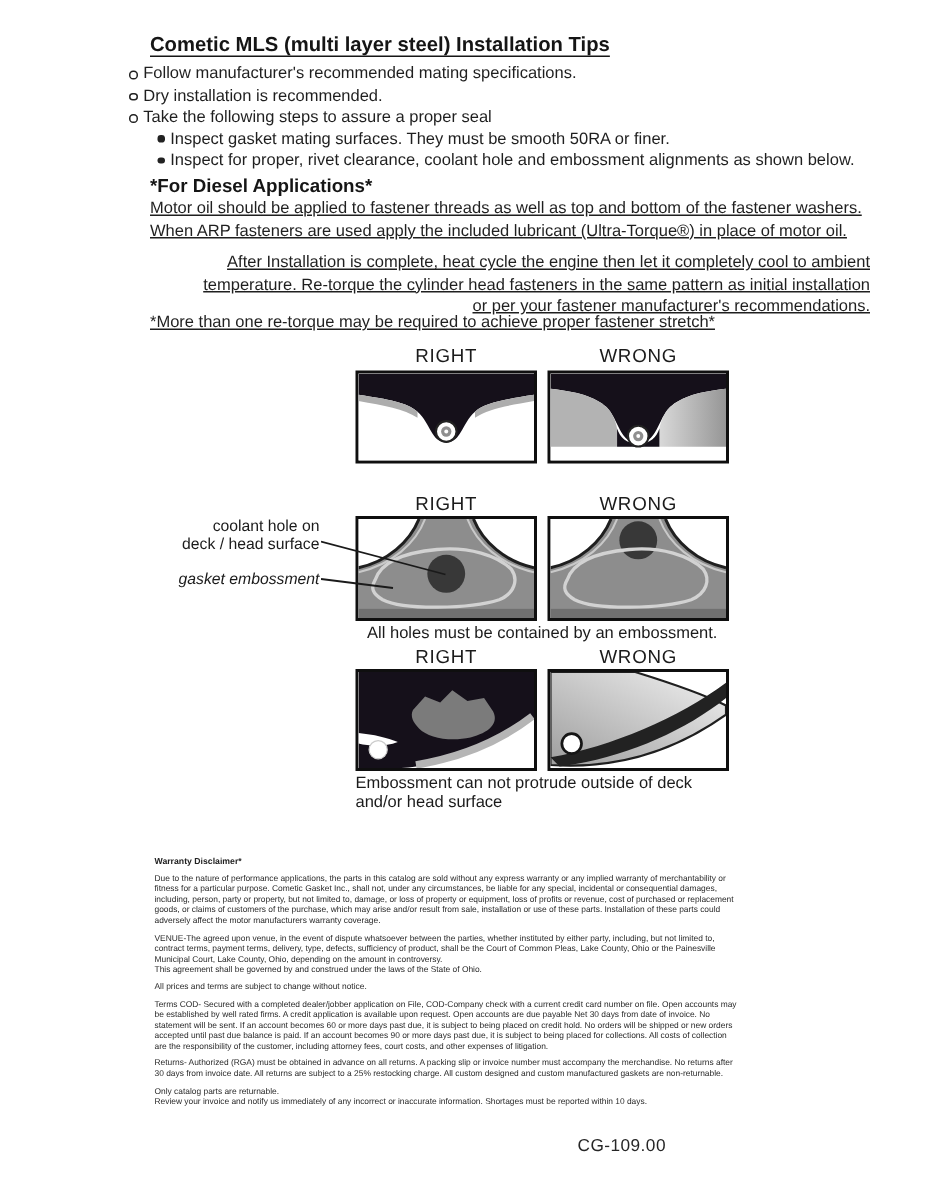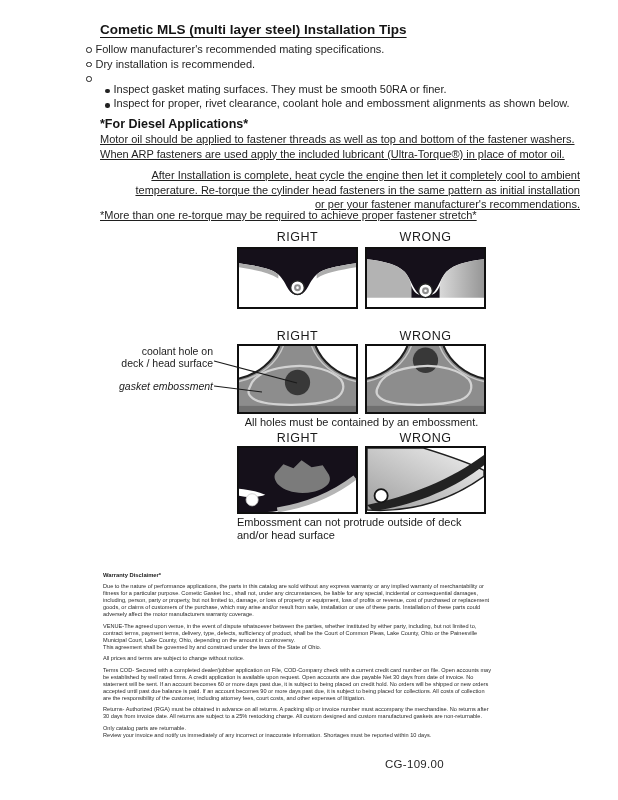--- a/index.html
+++ b/index.html
@@ -7,21 +7,21 @@
     position:relative;width:618px;height:800px;background:#ffffff;overflow:hidden;
     font-family:"Liberation Sans","DejaVu Sans",sans-serif;color:#1f1f1f;
   }
   .abs{position:absolute;}
   .title{
     font-size:13.5px;font-weight:bold;color:#151515;
     text-decoration:underline;text-underline-offset:3px;
   }
   .bullets{left:86px;top:42px;width:500px;}
   .brow{display:flex;align-items:flex-start;line-height:14.5px;font-size:11px;}
-  .brow.sub{padding-left:19px;align-items:center;}
+  .brow.sub{padding-left:19px;}
   .mk{flex:0 0 auto;margin:5px 4px 0 0;}
   .mk-o{width:3.5px;height:3.5px;border:1px solid #222;border-radius:50%;}
   .mk-b{width:4.5px;height:4.5px;background:#222;border-radius:50%;margin-top:4.5px;}
   .h2{font-size:12.5px;font-weight:bold;color:#151515;}
   .para{font-size:11px;line-height:14.5px;white-space:pre-line;width:480px;text-decoration:underline;}
   .dlabel{width:121px;text-align:center;font-size:12.5px;letter-spacing:.5px;color:#1b1b1b;}
   .dbox{width:121px;box-sizing:border-box;border:2.5px solid #0f0f0f;background:#fff;}
   .dbox svg{display:block;width:100%;height:100%;}
   .r1{height:62px;} .r2{height:70px;} .r3{height:68px;}
   .cap{font-size:11px;color:#1b1b1b;line-height:12.5px;white-space:pre-line;}
@@ -42,20 +42,21 @@
     <div class="brow">
       <span class="mk mk-o"></span>
       <span>Follow manufacturer's recommended mating specifications.</span>
     </div>
     <div class="brow">
       <span class="mk mk-o"></span>
       <span>Dry installation is recommended.</span>
     </div>
     <div class="brow">
       <span class="mk mk-o"></span>
+      <span>Take the following steps to assure a proper seal</span>
     </div>
     <div class="brow sub">
       <span class="mk mk-b"></span>
       <span>Inspect gasket mating surfaces. They must be smooth 50RA or finer.</span>
     </div>
     <div class="brow sub">
       <span class="mk mk-b"></span>
       <span>Inspect for proper, rivet clearance, coolant hole and embossment alignments as shown below.</span>
     </div>
   </div>

